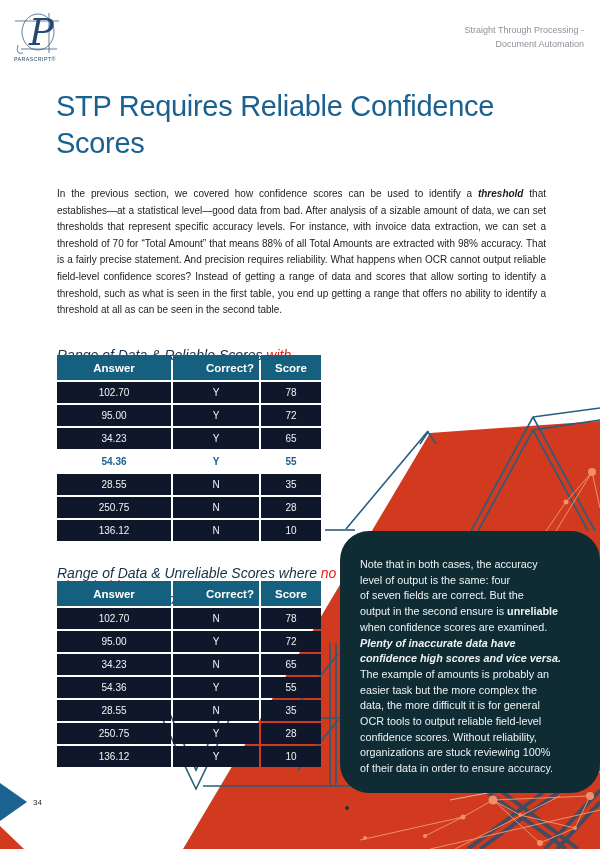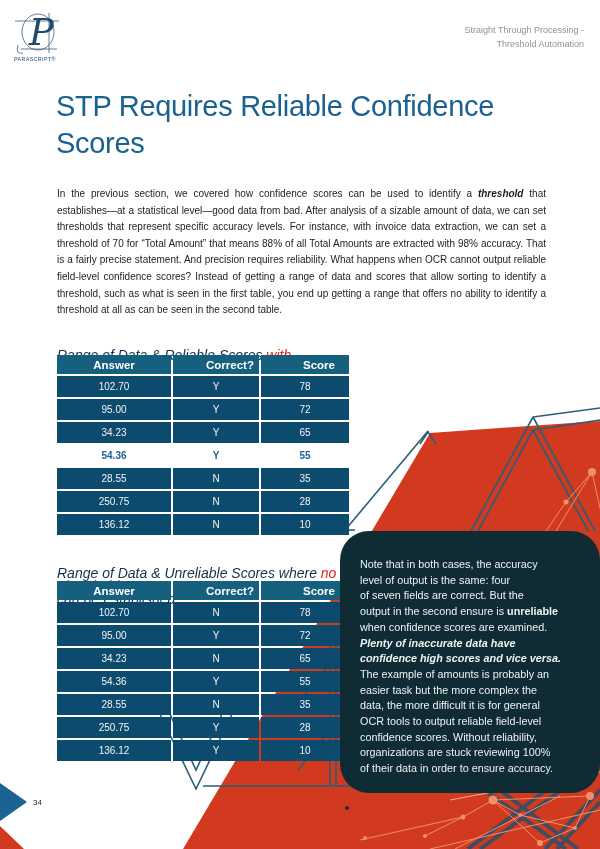--- a/index.html
+++ b/index.html
@@ -31,25 +31,25 @@
   .tbl-caption{position:absolute;z-index:2;width:280px;font-size:14px;line-height:13px;
                font-weight:normal;font-style:italic;color:#15314b;margin-top:16px;}
   .cap1{left:57px;top:333px;}
   .cap2{left:57px;top:551px;}
 
   
   .data-table{position:absolute;z-index:2;border-collapse:separate;border-spacing:2px;
               table-layout:fixed;width:240px;left:55px;}
   .t1{top:353px;} .t2{top:579px;}
   .data-table th{background:#16607f;color:#ffffff;font-size:11.5px;font-weight:bold;
-                 height:19px;text-align:center;padding:0;}
+                 height:25px;text-align:center;padding:0;}
   .data-table th:nth-child(1){width:114px;}
   .data-table th:nth-child(2){width:58px;padding-left:28px;}
-  .data-table th:nth-child(3){width:60px;padding-left:28px;}
-  .data-table td{background:#0c4a6e;color:#f2f4f4;font-size:10px;height:21px;
+  .data-table th:nth-child(3){width:60px;}
+  .data-table td{background:#0f172a;color:#f2f4f4;font-size:10px;height:21px;
                  text-align:center;padding:0;}
   .data-table tr.hl td{background:#ffffff;color:#1b6391;font-weight:bold;}
 
   
   .note-box{position:absolute;left:340px;top:531px;width:260px;height:262px;z-index:2;
             background:#0f2c35;box-sizing:border-box;padding:26px 10px 0 20px;border-radius:29px;}
   .note-box div{color:#eef2f2;font-size:10.8px;line-height:15.7px;white-space:nowrap;}
 
   
   .corner-tri{position:absolute;left:0;top:783px;z-index:2;}
@@ -136,21 +136,21 @@
         <path d="M10,42 Q2,44 5,34"></path>
         <ellipse cx="25" cy="21" rx="16" ry="18"></ellipse>
       </g>
     </svg>
     <div class="logo-p">P</div>
     <div class="logo-word">PARASCRIPT®</div>
   </div>
 
   <div class="tagline">
     <div>Straight Through Processing -</div>
-    <div>Threshold Automation</div>
+    <div>Document Automation</div>
   </div>
 
   <h1 class="title" style="margin:0">STP Requires Reliable Confidence Scores</h1>
 
   <p class="intro" style="margin:0"><span>In the previous section, we covered how confidence scores can be used to identify a </span><span class="bi">threshold</span><span> that establishes—at a statistical level—good data from bad. After analysis of a sizable amount of data, we can set thresholds that represent specific accuracy levels. For instance, with invoice data extraction, we can set a threshold of 70 for “Total Amount” that means 88% of all Total Amounts are extracted with 98% accuracy. That is a fairly precise statement. And precision requires reliability. What happens when OCR cannot output reliable field-level confidence scores? Instead of getting a range of data and scores that allow sorting to identify a threshold, such as what is seen in the first table, you end up getting a range that offers no ability to identify a threshold at all as can be seen in the second table.</span></p>
 
   <div class="tbl-caption cap1">
       <div><span>Range of Data &amp; Reliable Scores </span><span class="red">with</span><span> Threshold</span></div>
     </div>
   <table class="data-table t1" data-table="table1">

